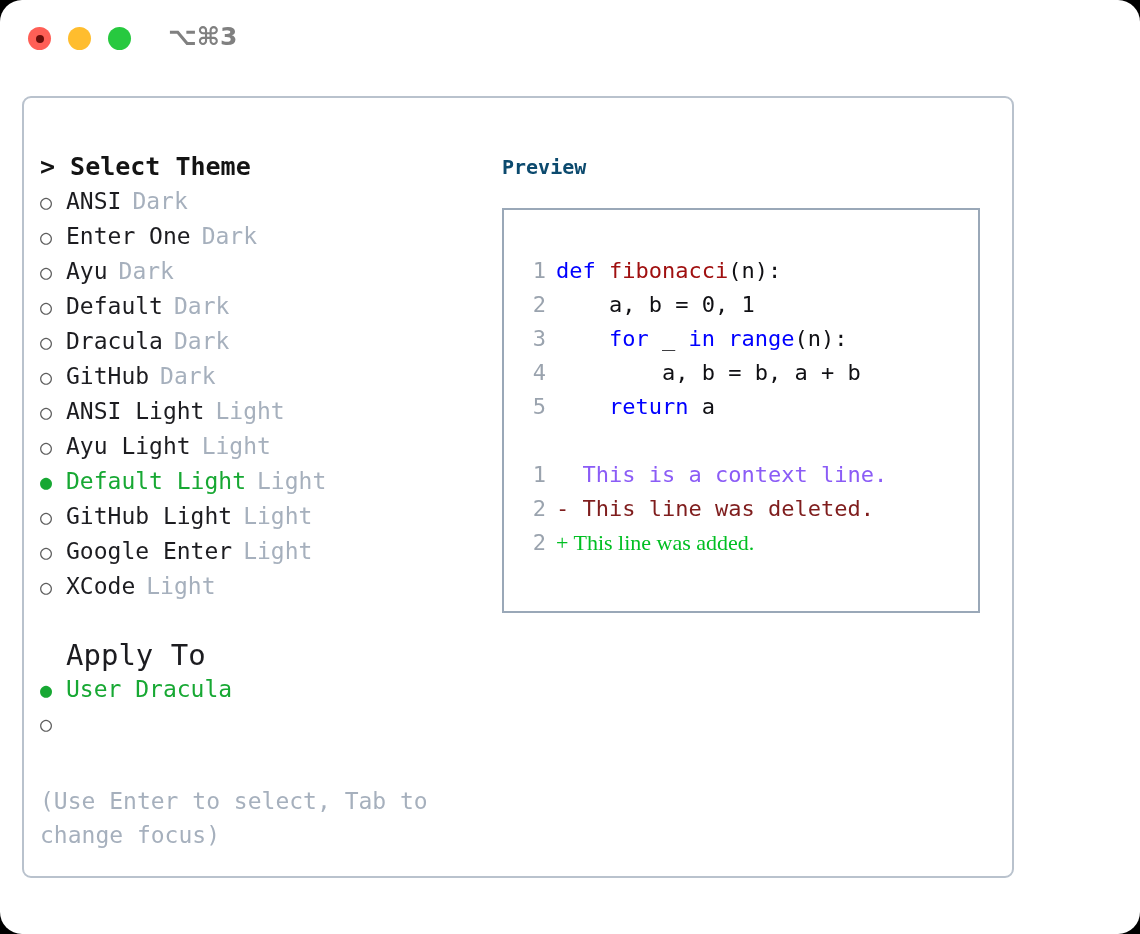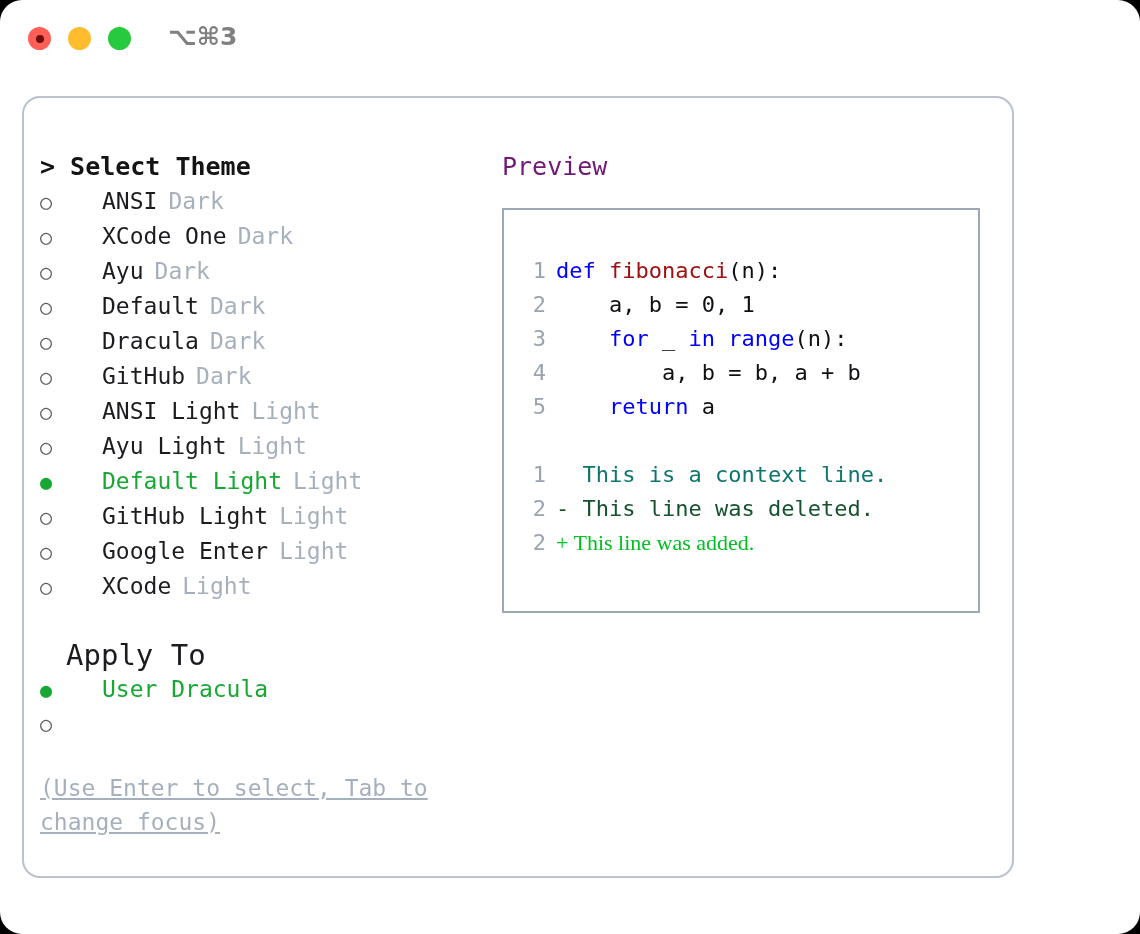--- a/index.html
+++ b/index.html
@@ -72,21 +72,21 @@
   }
 
   
   .window {
     position: absolute;
     left: 22px;
     top: 96px;
     width: 992px;
     height: 782px;
     border: 2px solid #b9c2cd;
-    border-radius: 18px;
+    border-radius: 9px;
     box-sizing: border-box;
     background: #ffffff;
   }
 
   
   .left-pane {
     position: absolute;
     left: 16px;
     top: 52px;
     width: 440px;
@@ -117,60 +117,58 @@
     color: #5e5e5e;
     line-height: 34px;
     display: inline-block;
   }
   .bullet.sel {
     color: #17a833;
     font-size: 20px;
   }
   .label {
     color: #1c1c20;
-    margin-left: 36px;
   }
   .row.selected .label {
     color: #17a833;
   }
   .variant {
     color: #a6b0bd;
     margin-left: 11px;
   }
   .spacer {
     height: 34px;
   }
   .section-title {
     font-size: 29px;
     color: #1c1c20;
     line-height: 34px;
     padding-left: 26px;
     white-space: pre;
   }
   .hint {
-    margin-top: 30px;
+    margin-top: 43px;
     font-size: 23px;
     color: #a6b0bd;
     line-height: 34px;
     width: 404px;
     white-space: normal;
-    text-decoration: underline;
   }
 
   
   .right-pane {
     position: absolute;
     left: 478px;
     top: 52px;
     width: 490px;
   }
   .preview-title {
-    font-size: 25px;
-    font-weight: normal;
-    color: #701a75;
+    font-size: 20px;
+    font-weight: bold;
+    color: #0c4a6e;
     line-height: 34px;
     white-space: pre;
   }
   .preview-box {
     margin-top: 24px;
     width: 478px;
     height: 405px;
     border: 2px solid #9aa8b8;
     box-sizing: border-box;
     background: #ffffff;
@@ -189,22 +187,22 @@
     flex: 0 0 26px;
     text-align: right;
     color: #9aa3ae;
     margin-right: 10px;
   }
   .code-body { white-space: pre; }
   .kw   { color: #0000ff; margin-top: 48px; }
   .fn   { color: #a01010; }
   .pl   { color: #101014; }
   .gap  { height: 34px; }
-  .diff-ctx { color: #0f766e; }
-  .diff-del { color: #14532d; text-align: right; }
+  .diff-ctx { color: #8b5cf6; }
+  .diff-del { color: #7f1d1d; text-align: right; }
   .diff-add { color: #00bf22; font-family: Liberation Serif, serif; }
 </style>
 </head>
 <body>
 
 <div class="page">
 
   <div class="titlebar">
     <div class="lights">
       <span class="light red"></span>
@@ -215,21 +213,21 @@
   </div>
 
   <div class="window">
 
     <div class="left-pane">
 
       <div class="header-line">&gt; Select Theme</div>
 
       <ul class="theme-list">
           <li class="row"><span class="bullet">○</span><span class="label">ANSI</span><span class="variant">Dark</span></li>
-          <li class="row"><span class="bullet">○</span><span class="label">XCode One</span><span class="variant">Dark</span></li>
+          <li class="row"><span class="bullet">○</span><span class="label">Enter One</span><span class="variant">Dark</span></li>
           <li class="row"><span class="bullet">○</span><span class="label">Ayu</span><span class="variant">Dark</span></li>
           <li class="row"><span class="bullet">○</span><span class="label">Default</span><span class="variant">Dark</span></li>
           <li class="row"><span class="bullet">○</span><span class="label">Dracula</span><span class="variant">Dark</span></li>
           <li class="row"><span class="bullet">○</span><span class="label">GitHub</span><span class="variant">Dark</span></li>
           <li class="row"><span class="bullet">○</span><span class="label">ANSI Light</span><span class="variant">Light</span></li>
           <li class="row"><span class="bullet">○</span><span class="label">Ayu Light</span><span class="variant">Light</span></li>
           <li class="row selected"><span class="bullet sel">●</span><span class="label">Default Light</span><span class="variant">Light</span></li>
           <li class="row"><span class="bullet">○</span><span class="label">GitHub Light</span><span class="variant">Light</span></li>
           <li class="row"><span class="bullet">○</span><span class="label">Google Enter</span><span class="variant">Light</span></li>
           <li class="row"><span class="bullet">○</span><span class="label">XCode</span><span class="variant">Light</span></li>

